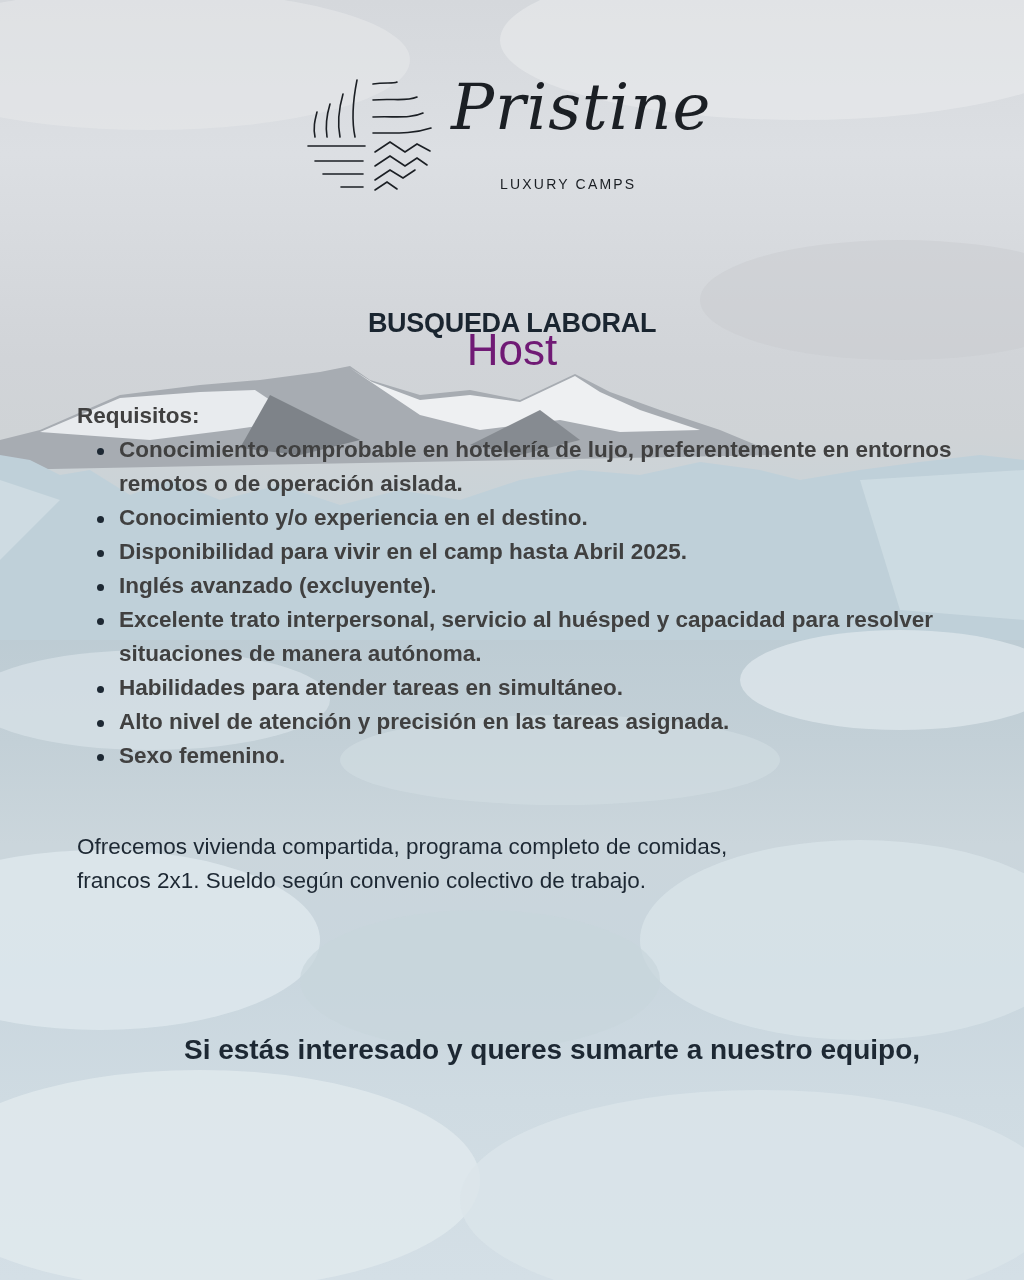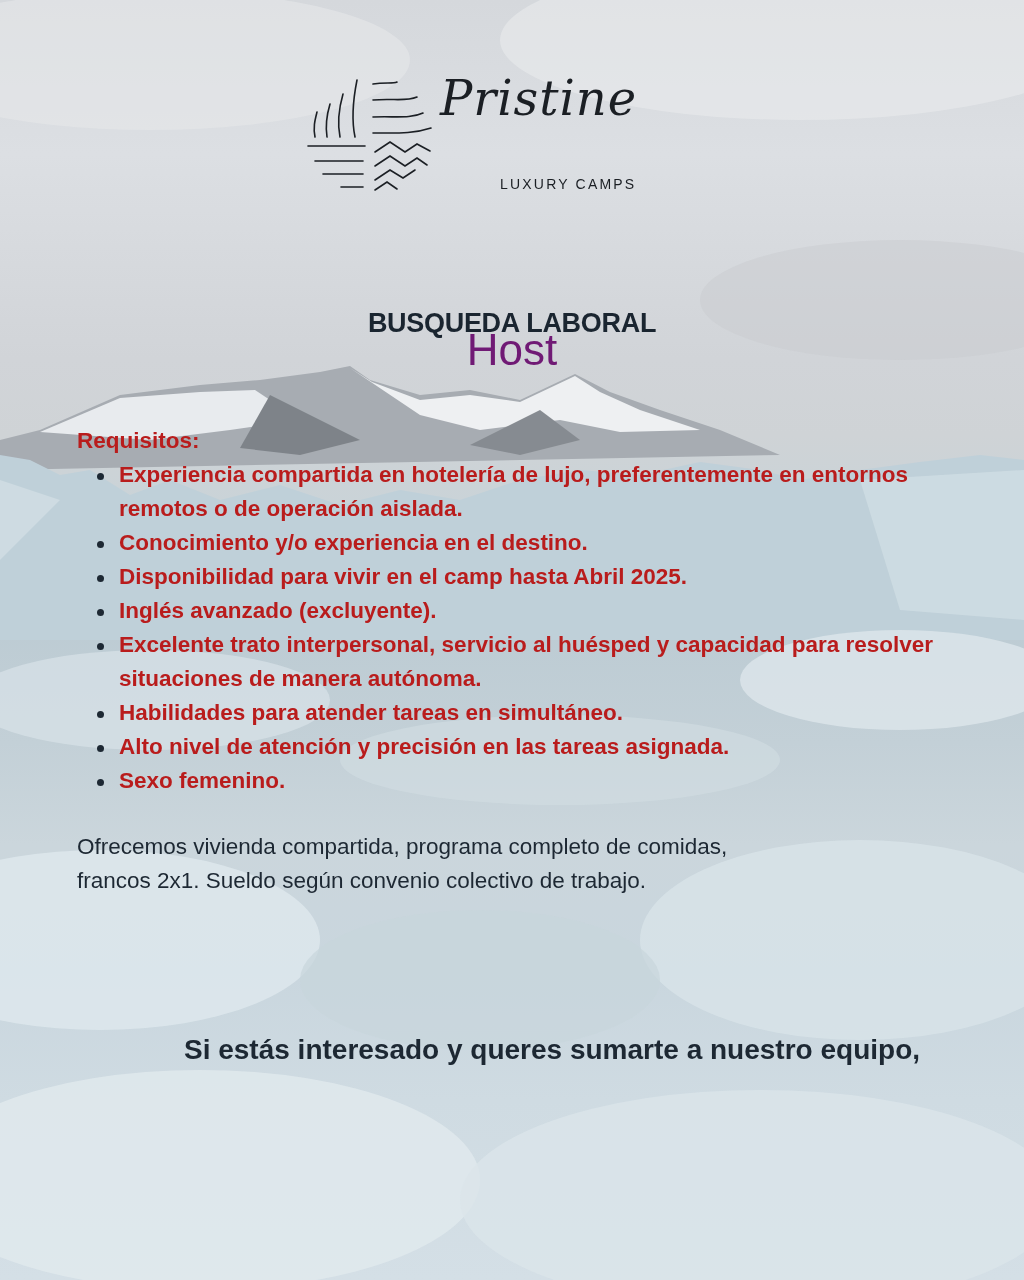--- a/index.html
+++ b/index.html
@@ -24,25 +24,25 @@
     .logo {
       position: absolute;
       left: 305px;
       top: 72px;
       width: 390px;
       height: 125px;
     }
     .logo-mark { position: absolute; left: 0; top: 0; }
     .logo-script {
       position: absolute;
-      left: 135px;
+      left: 146px;
       top: -2px;
       font-family: "DejaVu Serif", serif;
       font-style: italic;
-      font-size: 48px;
+      font-size: 64px;
       font-weight: normal;
       color: #1b1f24;
       letter-spacing: 1px;
     }
     .logo-sub {
       position: absolute;
       left: 195px;
       top: 104px;
       font-size: 14px;
       letter-spacing: 2.2px;
@@ -67,26 +67,26 @@
       width: 1024px;
       top: 325px;
       text-align: center;
       font-size: 44px;
       color: #701a75;
     }
 
     .req {
       position: absolute;
       left: 77px;
-      top: 424px;
+      top: 399px;
       width: 900px;
       font-size: 22.5px;
       font-weight: bold;
       line-height: 34px;
-      color: #b91c1c;
+      color: #404040;
     }
     .req-label { display: block; }
     .req ul {
       margin: 0;
       padding: 0 0 0 42px;
       list-style: none;
     }
     .req li {
       position: relative;
     }
@@ -180,21 +180,21 @@
   <div class="logo-script">Pristine</div>
   <div class="logo-sub">LUXURY CAMPS</div>
 </div>
 
 <div class="title">BUSQUEDA LABORAL</div>
 <div class="subtitle">Host</div>
 
 <div class="req">
   <span class="req-label">Requisitos:</span>
   <ul>
-    <li>Experiencia compartida en hotelería de lujo, preferentemente en entornos remotos o de operación aislada.</li>
+    <li>Conocimiento comprobable en hotelería de lujo, preferentemente en entornos remotos o de operación aislada.</li>
     <li>Conocimiento y/o experiencia en el destino.</li>
     <li>Disponibilidad para vivir en el camp hasta Abril 2025.</li>
     <li>Inglés avanzado (excluyente).</li>
     <li>Excelente trato interpersonal, servicio al huésped y capacidad para resolver situaciones de manera autónoma.</li>
     <li>Habilidades para atender tareas en simultáneo.</li>
     <li>Alto nivel de atención y precisión en las tareas asignada.</li>
     <li>Sexo femenino.</li>
   </ul>
 </div>
 

